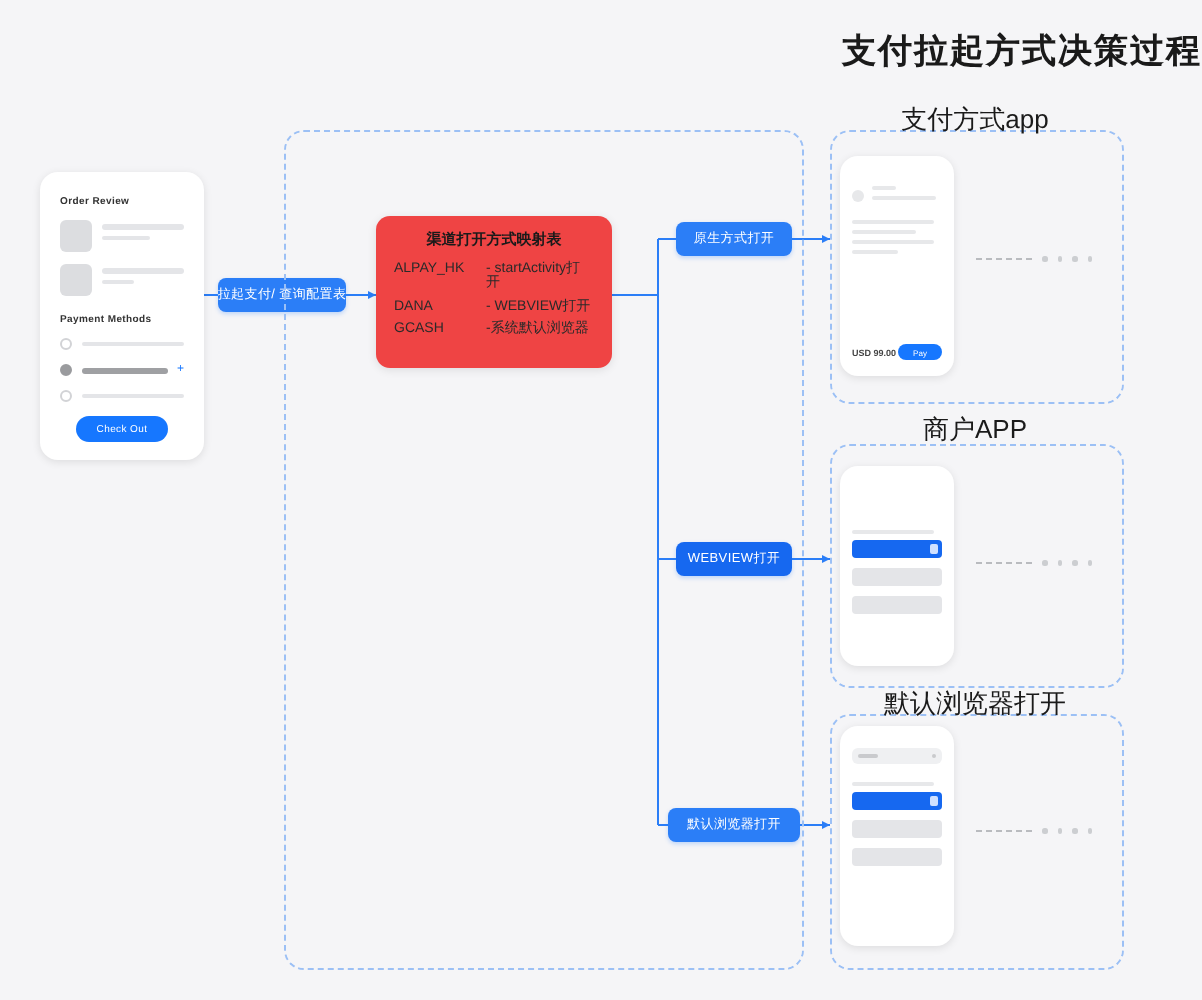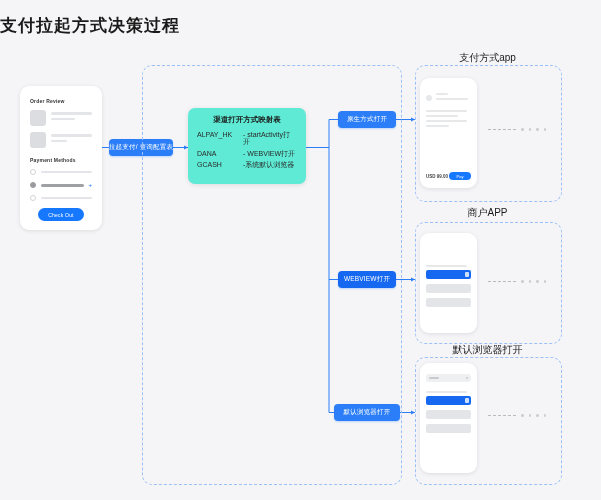--- a/index.html
+++ b/index.html
@@ -14,21 +14,21 @@
     overflow: hidden;
     font-family: "Liberation Sans", "DejaVu Sans", sans-serif;
     color: #222;
   }
 
   #page-title {
     position: absolute;
     top: 14px;
     left: 0;
     width: 601px;
-    text-align: left;
+    text-align: right;
     font-size: 17px;
     font-weight: bold;
     letter-spacing: 1px;
     color: #1a1a1a;
   }
 
   
   .phone-card {
     position: absolute;
     background: #ffffff;
@@ -109,36 +109,36 @@
   }
   #main-dashed { left: 142px; top: 65px; width: 258px; height: 418px; }
   #panel1-dashed { left: 415px; top: 65px; width: 145px; height: 135px; }
   #panel2-dashed { left: 415px; top: 222px; width: 145px; height: 120px; }
   #panel3-dashed { left: 415px; top: 357px; width: 145px; height: 126px; }
 
   .panel-title {
     position: absolute;
     width: 145px;
     text-align: center;
-    font-size: 10px;
+    font-size: 13px;
     color: #1a1a1a;
     font-weight: normal;
   }
   #panel1-title { left: 415px; top: 51px; }
   #panel2-title { left: 415px; top: 206px; text-align: center; }
   #panel3-title { left: 415px; top: 343px; }
 
   
   #map-card {
     position: absolute;
     left: 188px;
     top: 108px;
     width: 118px;
     height: 76px;
-    background: #5eead4;
+    background: #ef4444;
     border-radius: 7px;
     box-shadow: 0 1px 5px rgba(0,0,0,0.10);
     padding: 7px 9px;
     box-sizing: border-box;
   }
   #map-title {
     text-align: center;
     font-size: 7.5px;
     font-weight: bold;
     color: #1a1a1a;

